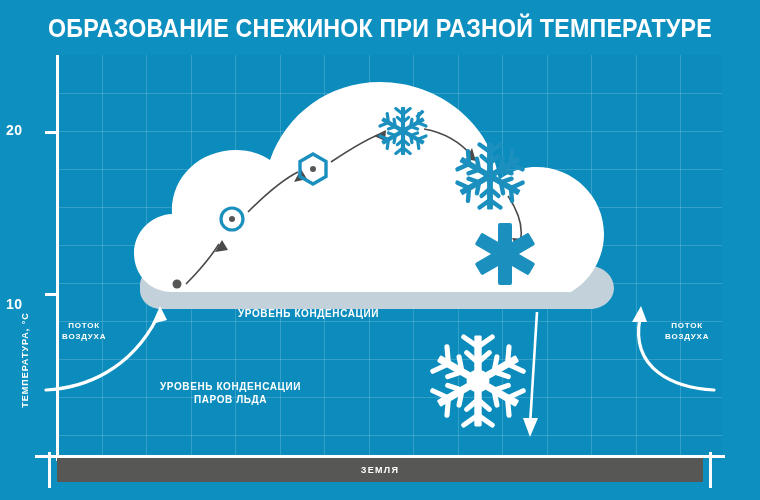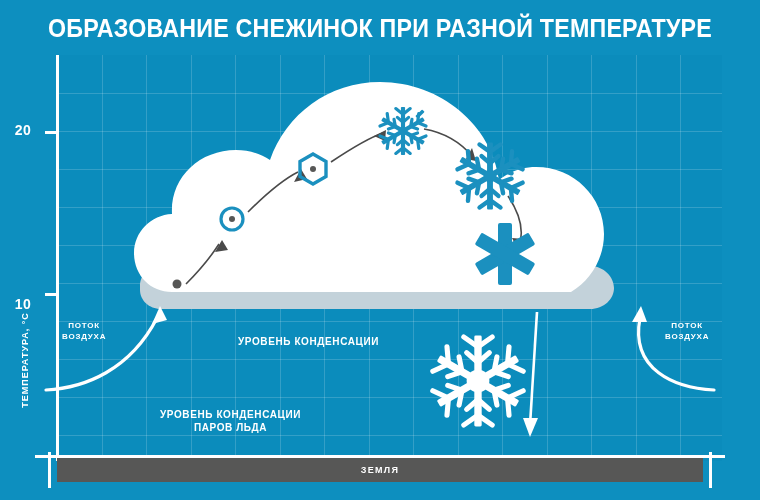--- a/index.html
+++ b/index.html
@@ -23,21 +23,21 @@
 
   
   .axis-y{
     left:56px;top:55px;width:3px;height:406px;background:#ffffff;
   }
   .tick{
     position:absolute;width:11px;height:3px;background:#ffffff;left:45px;
   }
   .tick-label{
     position:absolute;color:#ffffff;font-size:14px;font-weight:bold;
-    letter-spacing:0.5px;text-align:center;width:34px;left:6px;
+    letter-spacing:0.5px;text-align:left;width:34px;left:6px;
   }
   .axis-title{
     left:-40px;top:355px;width:130px;
     color:#ffffff;font-size:9px;font-weight:bold;letter-spacing:1px;
     transform:rotate(-90deg);transform-origin:50% 50%;
     text-align:center;
   }
 
   
   .title{
@@ -59,21 +59,21 @@
   }
   .ground-bar span{
     color:#ffffff;font-size:9px;font-weight:bold;letter-spacing:1.3px;
   }
   .ground-cap-l{left:48px;top:452px;width:3px;height:36px;background:#fff;}
   .ground-cap-r{left:709px;top:452px;width:3px;height:36px;background:#fff;}
 
   
   .label-block{
     color:#ffffff;font-size:10px;font-weight:bold;letter-spacing:0.6px;
-    text-align:center;line-height:13px;white-space:nowrap;margin-top:28px;
+    text-align:center;line-height:13px;white-space:nowrap;
   }
   .lbl-water{left:238px;top:307px;}
   .lbl-ice{left:160px;top:380px;}
 
   .flow-label{
     color:#ffffff;font-size:8px;font-weight:bold;letter-spacing:0.8px;
     text-align:center;line-height:11px;white-space:nowrap;
   }
   .flow-left{left:62px;top:320px;}
   .flow-right{left:665px;top:320px;}

